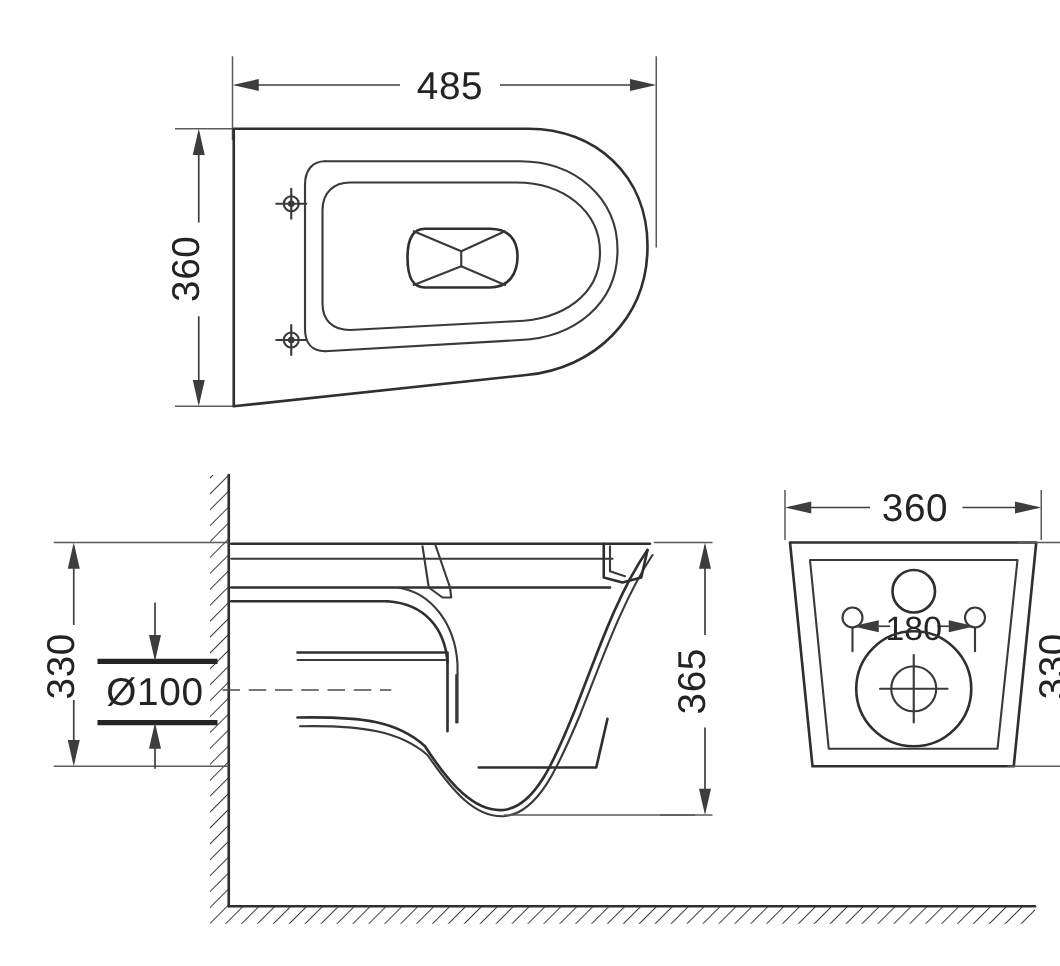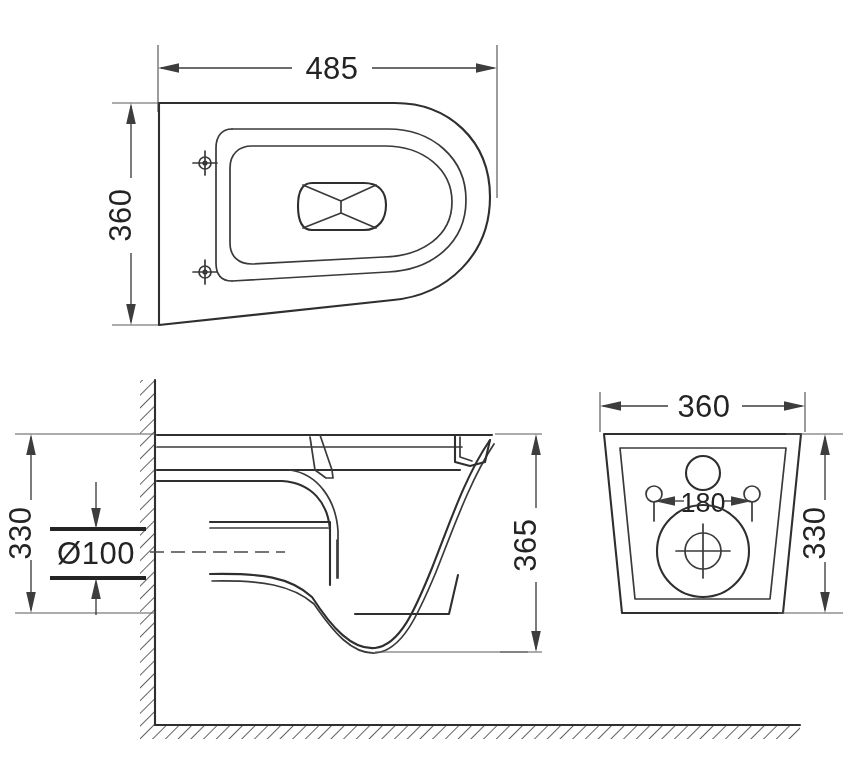--- a/index.html
+++ b/index.html
@@ -11,20 +11,21 @@
     width: 848px;
     height: 773px;
     font-family: "Liberation Sans", sans-serif;
     overflow: hidden;
   }
   #drawing-root {
     position: relative;
     width: 732px;
     height: 773px;
     background: #0369a1;
+    margin-left: 28px;
   }
   svg.tech-drawing {
     display: block;
     width: 848px;
     height: 773px;
   }
   .outline {
     fill: none;
     stroke: #2f2f2f;
     stroke-width: 2.1;

